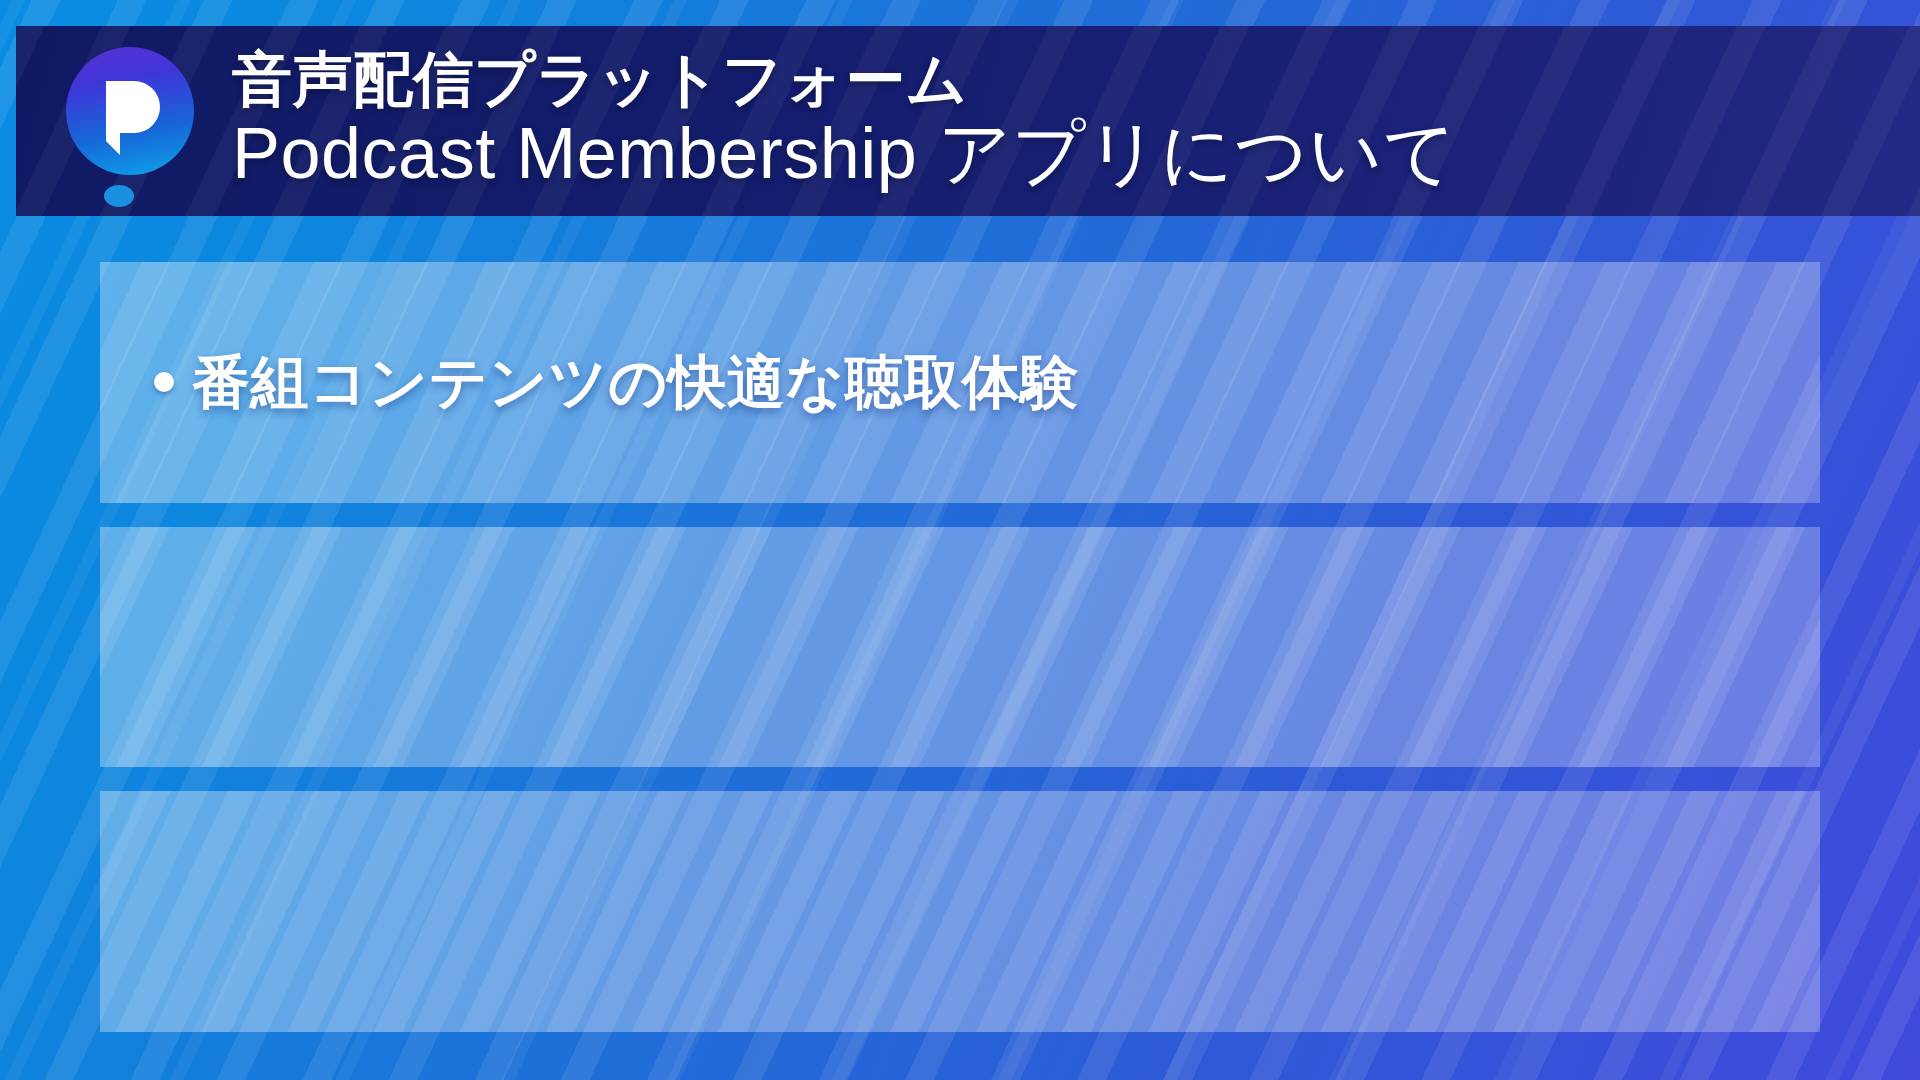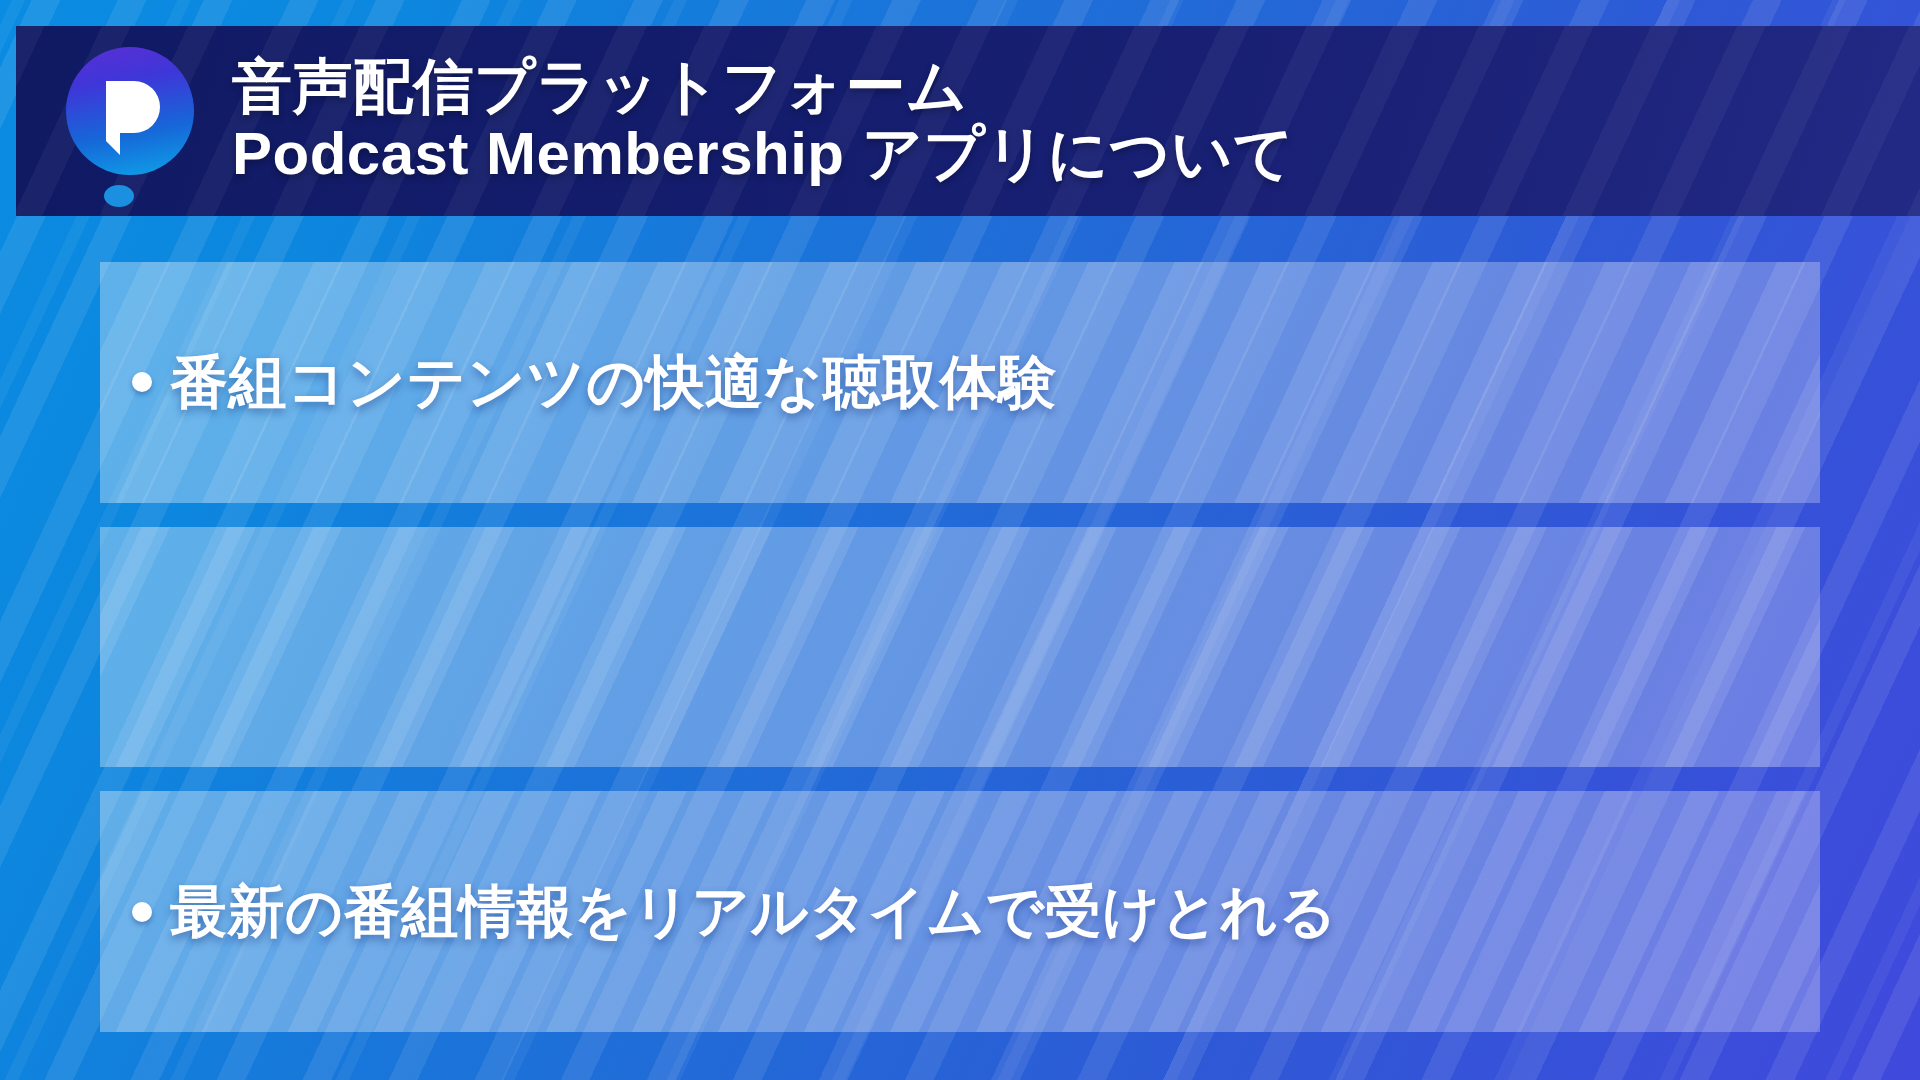--- a/index.html
+++ b/index.html
@@ -84,21 +84,21 @@
     margin-left:22px;
     color:#ffffff;
     letter-spacing:0.5px;
   }
   .title-line1{
     font-size:60px; font-weight:bold; line-height:1.08;
     text-shadow:0 3px 7px rgba(0,0,0,0.30);
     white-space:nowrap;
   }
   .title-line2{
-    font-size:60px; font-weight:bold; line-height:1.12;
+    font-size:72px; font-weight:normal; line-height:1.12;
     text-shadow:0 3px 7px rgba(0,0,0,0.30);
     white-space:nowrap;
   }
 
   
   .cards{
     position:absolute; left:100px; top:262px;
     width:1720px; height:770px;
     display:flex; flex-direction:column; gap:24px;
     z-index:3;
@@ -120,21 +120,21 @@
       rgba(255,255,255,0.10) 0px,
       rgba(255,255,255,0.10) 26px,
       rgba(255,255,255,0.00) 26px,
       rgba(255,255,255,0.00) 78px
     );
     pointer-events:none;
   }
   .card-inner{
     position:relative; z-index:2;
     display:flex; align-items:center;
-    padding-left:32px; padding-right:30px;
+    padding-left:54px; padding-right:30px;
   }
   .bullet-dot{
     width:20px; height:20px; border-radius:50%;
     background:#ffffff; flex:0 0 auto;
     margin-right:18px;
     box-shadow:0 3px 5px rgba(10,40,110,0.35);
   }
   .bullet-text{
     color:#ffffff; font-weight:bold;
     font-size:58px; line-height:1.1;
@@ -179,20 +179,16 @@
         <span class="bullet-text">番組コンテンツの快適な聴取体験</span>
       </div>
     </div>
 
     <div class="card card-2">
       <div class="cstripes"></div>
     </div>
 
     <div class="card card-3">
       <div class="cstripes"></div>
-      <div class="card-inner">
-        <span class="bullet-dot"></span>
-        <span class="bullet-text">最新の番組情報をリアルタイムで受けとれる</span>
-      </div>
     </div>
 
   </div>
 </div>
 
 </body></html>

